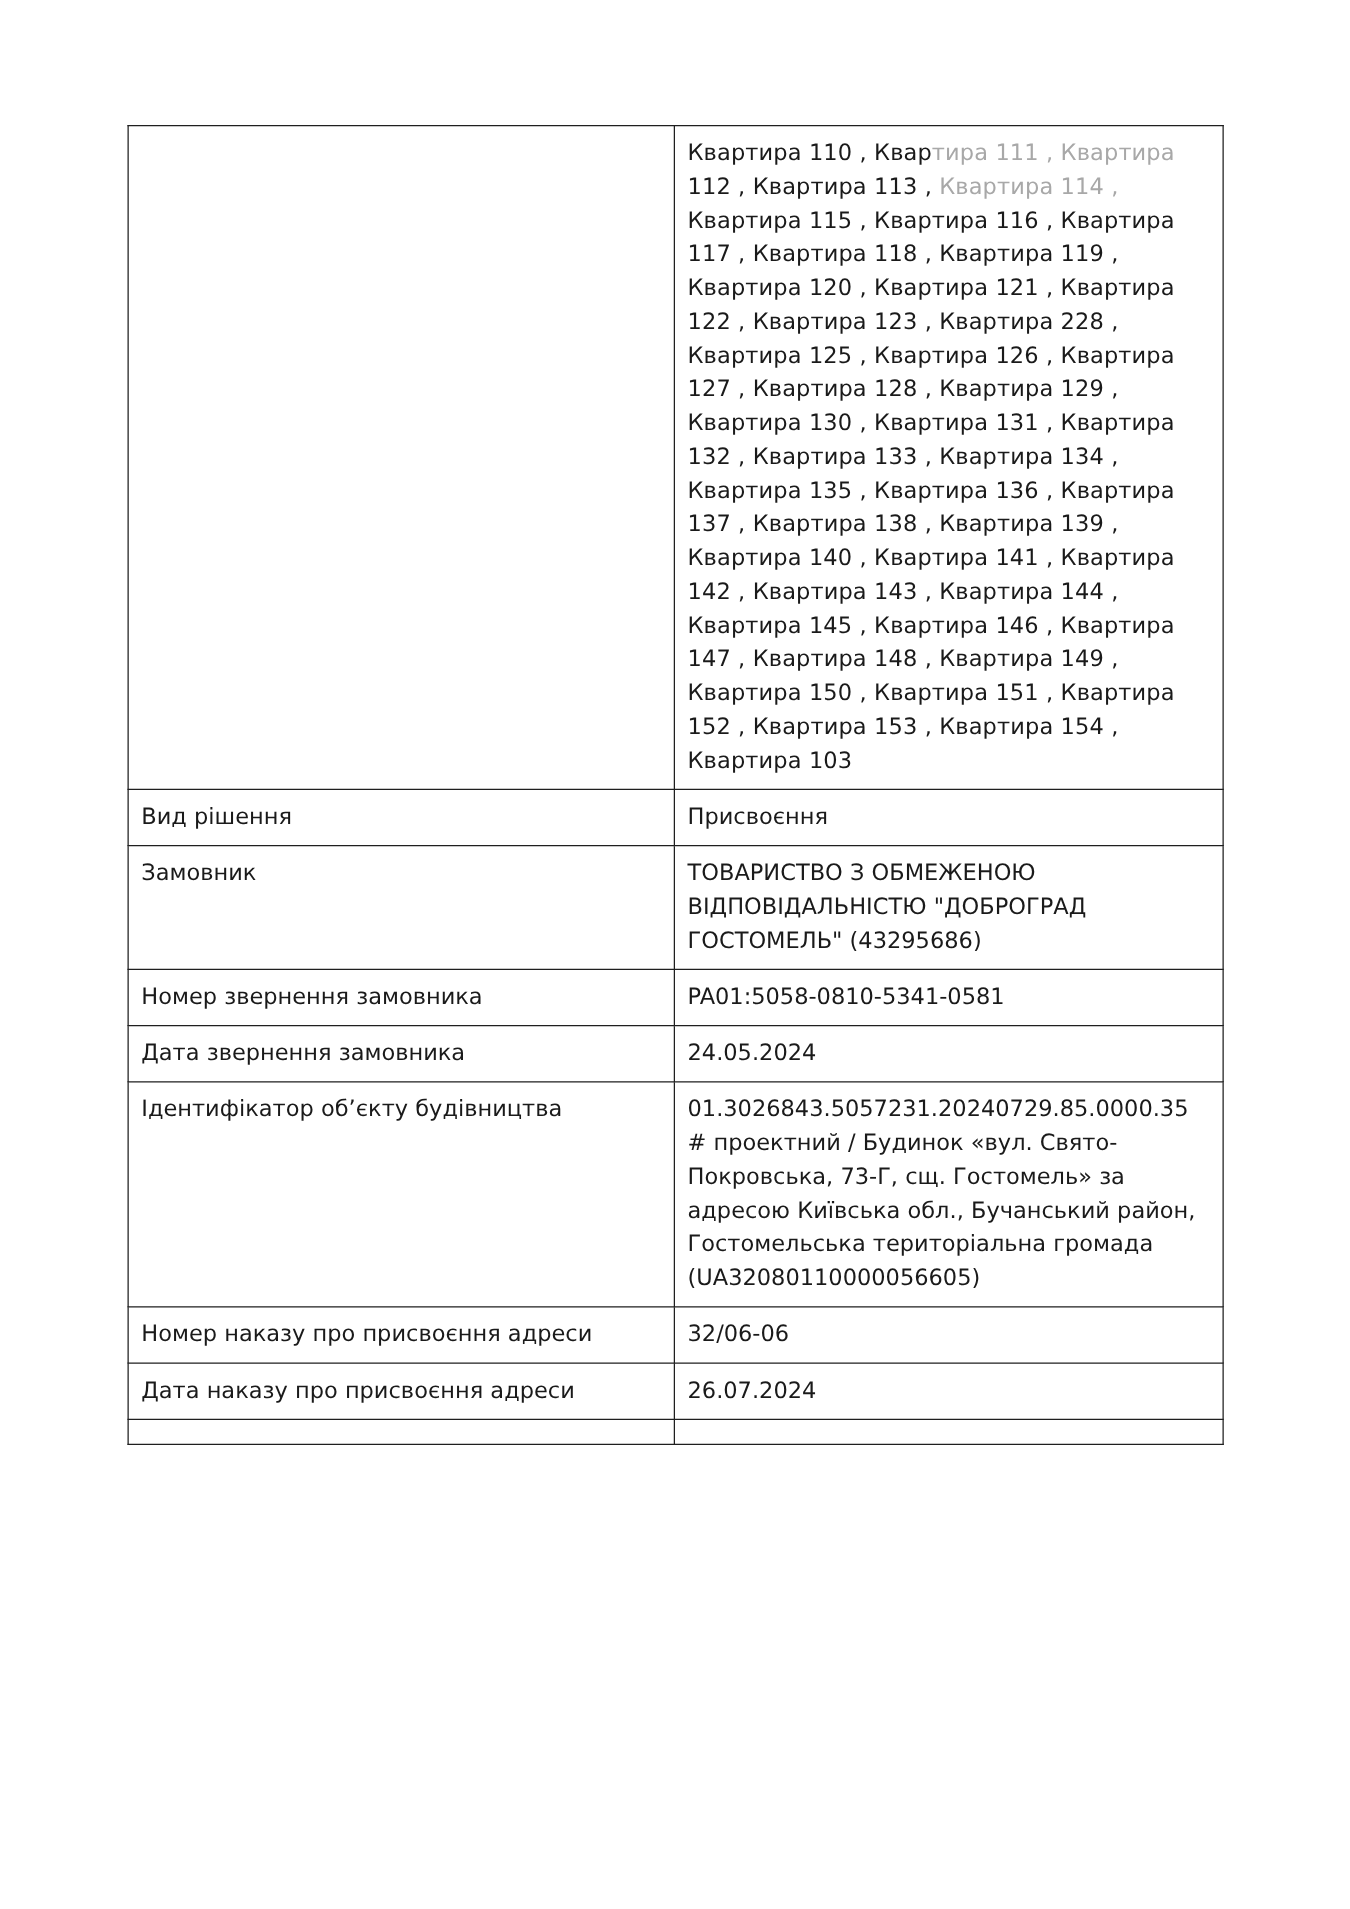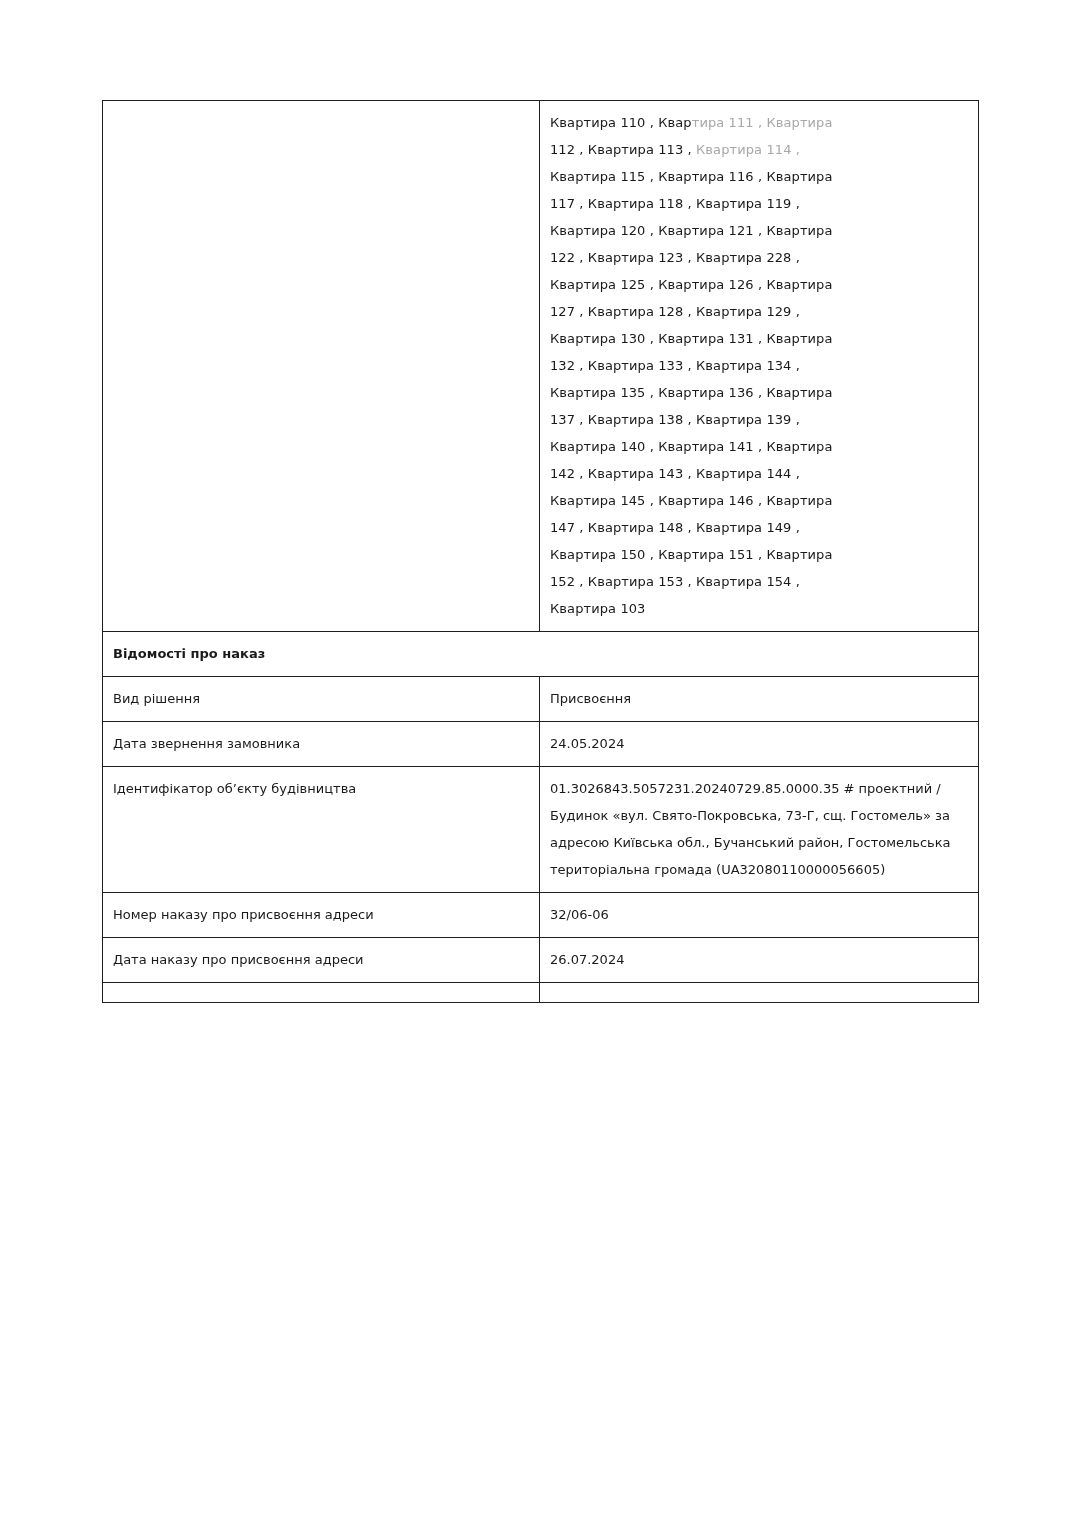--- a/index.html
+++ b/index.html
@@ -18,21 +18,21 @@
     .page {
       position: absolute;
       left: 102px;
       top: 100px;
       width: 876px;
     }
     table.doc {
       border-collapse: collapse;
       width: 876px;
       table-layout: fixed;
-      font-size: 13px;
+      font-size: 18px;
       line-height: 27px;
     }
     table.doc td {
       border: 1.5px solid #1f1f1f;
       vertical-align: top;
       padding: 8px 10px 9px 10px;
       word-wrap: break-word;
     }
     table.doc col.c1 { width: 437px; }
     table.doc col.c2 { width: 439px; }
@@ -70,27 +70,32 @@
           <div>Квартира 140 , Квартира 141 , Квартира</div>
           <div>142 , Квартира 143 , Квартира 144 ,</div>
           <div>Квартира 145 , Квартира 146 , Квартира</div>
           <div>147 , Квартира 148 , Квартира 149 ,</div>
           <div>Квартира 150 , Квартира 151 , Квартира</div>
           <div>152 , Квартира 153 , Квартира 154 ,</div>
           <div>Квартира 103</div>
         </td>
       </tr>
 
-      <tr class="section-row">
-        <td colspan="2">Відомості про наказ</td>
-      </tr>
 
       <tr>
         <td>Вид рішення</td>
         <td>Присвоєння</td>
+      </tr>
+      <tr>
+        <td>Замовник</td>
+        <td>ТОВАРИСТВО З ОБМЕЖЕНОЮ ВІДПОВІДАЛЬНІСТЮ "ДОБРОГРАД ГОСТОМЕЛЬ" (43295686)</td>
+      </tr>
+      <tr>
+        <td>Номер звернення замовника</td>
+        <td>PA01:5058-0810-5341-0581</td>
       </tr>
       <tr>
         <td>Дата звернення замовника</td>
         <td>24.05.2024</td>
       </tr>
       <tr>
         <td>Ідентифікатор об’єкту будівництва</td>
         <td>01.3026843.5057231.20240729.85.0000.35 # проектний / Будинок «вул. Свято-Покровська, 73-Г, сщ. Гостомель» за адресою Київська обл., Бучанський район, Гостомельська територіальна громада (UA32080110000056605)</td>
       </tr>
       <tr>

